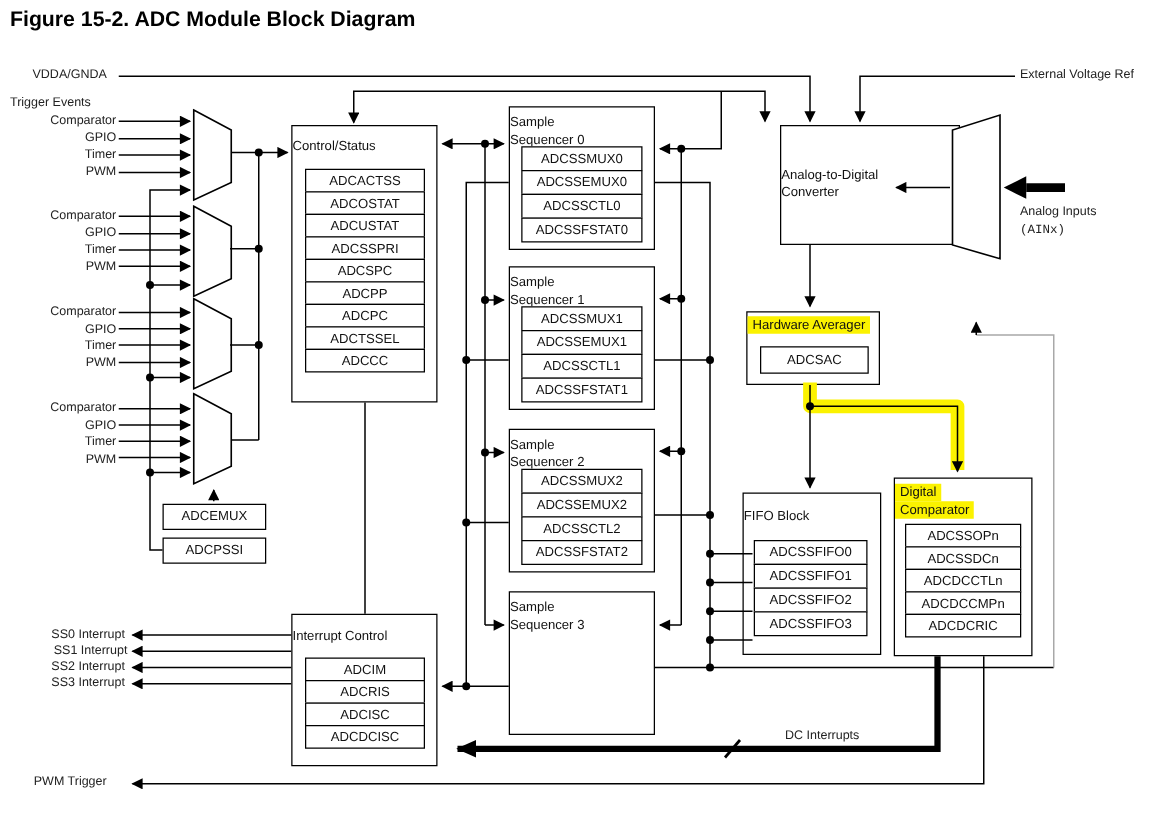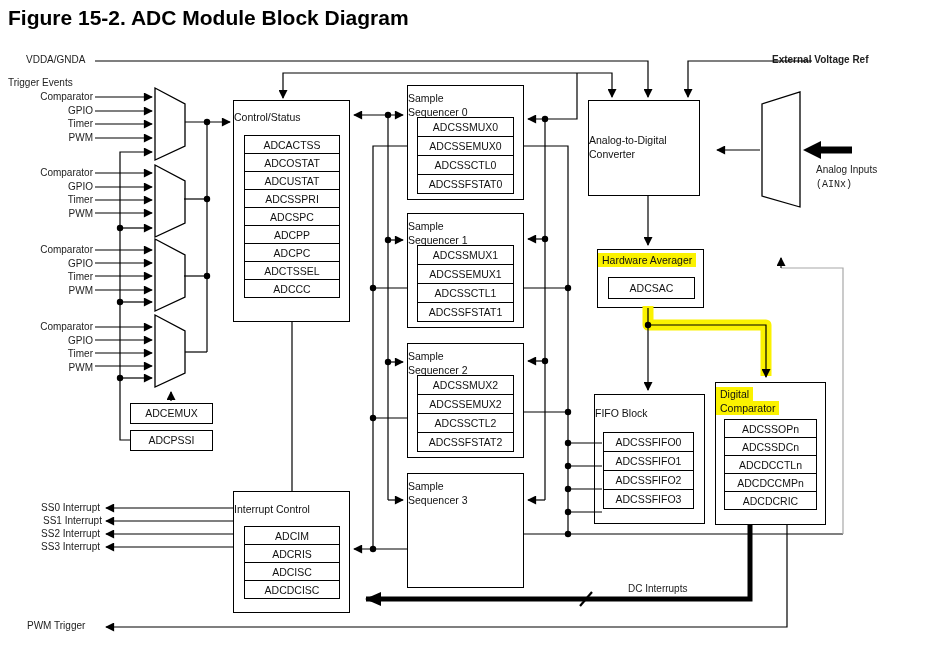--- a/index.html
+++ b/index.html
@@ -1,18 +1,18 @@
 <!DOCTYPE html>
 <html><head>
 <meta charset="utf-8">
 <style>
   html,body{margin:0;padding:0;background:#fff;}
   #stage{position:relative;width:935px;height:654px;background:#fff;
          font-family:"Liberation Sans","DejaVu Sans",sans-serif;color:#111;overflow:hidden;}
-  .fig-title{position:absolute;left:8px;top:6px;font-size:21px;font-weight:bold;color:#000;}
+  .fig-title{position:absolute;left:8px;top:6px;font-size:17px;font-weight:bold;color:#000;}
   .lbl{position:absolute;font-size:10px;color:#222;white-space:nowrap;}
   .lbl-r{text-align:right;}
   .box{position:absolute;background:#fff;border:1.3px solid #000;box-sizing:border-box;}
   .box-title{font-size:10.5px;color:#111;}
   .reg-list{position:absolute;}
   .reg-row{height:19px;line-height:18px;border:1px solid #000;margin-top:-1px;background:#fff;
            text-align:center;font-size:10.5px;color:#111;box-sizing:border-box;}
   .reg-row.h20{height:20px;line-height:19px;}
   .txt-list{position:absolute;font-size:10px;color:#222;}
   .txt-list .ti{height:13.5px;line-height:13.5px;white-space:nowrap;}
@@ -24,21 +24,21 @@
 </style>
 </head>
 <body>
 
 <div id="stage">
 
   <div class="fig-title">Figure 15-2. ADC Module Block Diagram</div>
 
   <div class="lbl" style="left:26px;top:54px;">VDDA/GNDA</div>
   <div class="lbl" style="left:8px;top:77px;">Trigger Events</div>
-  <div class="lbl" style="left:772px;top:54px;font-weight:bold;">External Voltage Ref</div>
+  <div class="lbl" style="left:816px;top:54px;">External Voltage Ref</div>
 
   <div class="txt-list lbl-r" style="left:0;top:90px;width:93px;text-align:right;">
       <div class="ti">Comparator</div>
       <div class="ti">GPIO</div>
       <div class="ti">Timer</div>
       <div class="ti">PWM</div>
     </div>
   <div class="txt-list lbl-r" style="left:0;top:166px;width:93px;text-align:right;">
       <div class="ti">Comparator</div>
       <div class="ti">GPIO</div>
@@ -120,21 +120,21 @@
       <div class="reg-row h20">ADCSSFSTAT2</div>
     </div>
 
   <div class="box" style="left:407px;top:473px;width:117px;height:115px;">
     <div class="box-title two-line" style="margin-top:5px;">
         <div>Sample</div>
         <div>Sequencer 3</div>
       </div>
   </div>
 
-  <div class="box" style="left:588px;top:100px;width:112px;height:96px;">
+  <div class="box" style="left:624px;top:100px;width:144px;height:96px;">
     <div class="box-title two-line" style="margin-top:32px;">
         <div>Analog-to-Digital</div>
         <div>Converter</div>
       </div>
   </div>
 
   <div class="box" style="left:597px;top:249px;width:107px;height:59px;">
     <div class="box-title" style="margin-top:4px;"><span class="hl" style="background-color: rgb(251, 242, 0);">Hardware Averager</span></div>
   </div>
   <div class="box" style="left:608px;top:277px;width:87px;height:22px;font-size:10.5px;text-align:center;line-height:20px;">ADCSAC</div>

